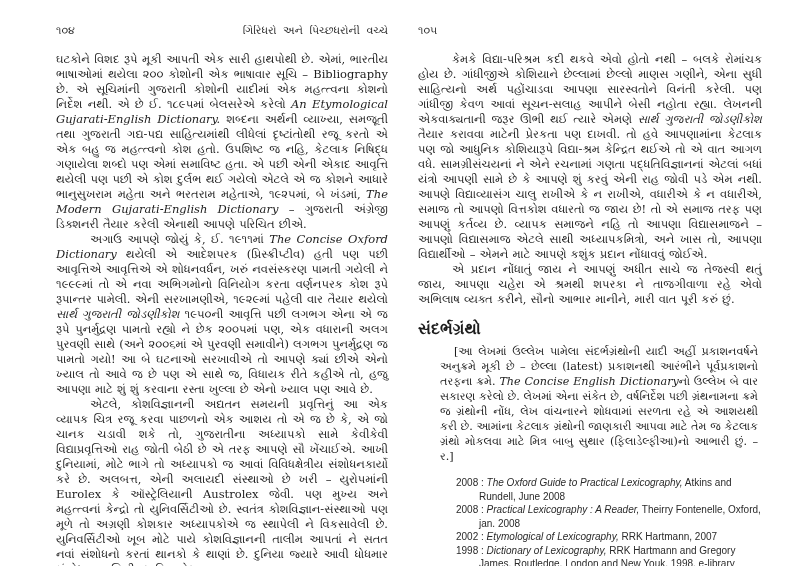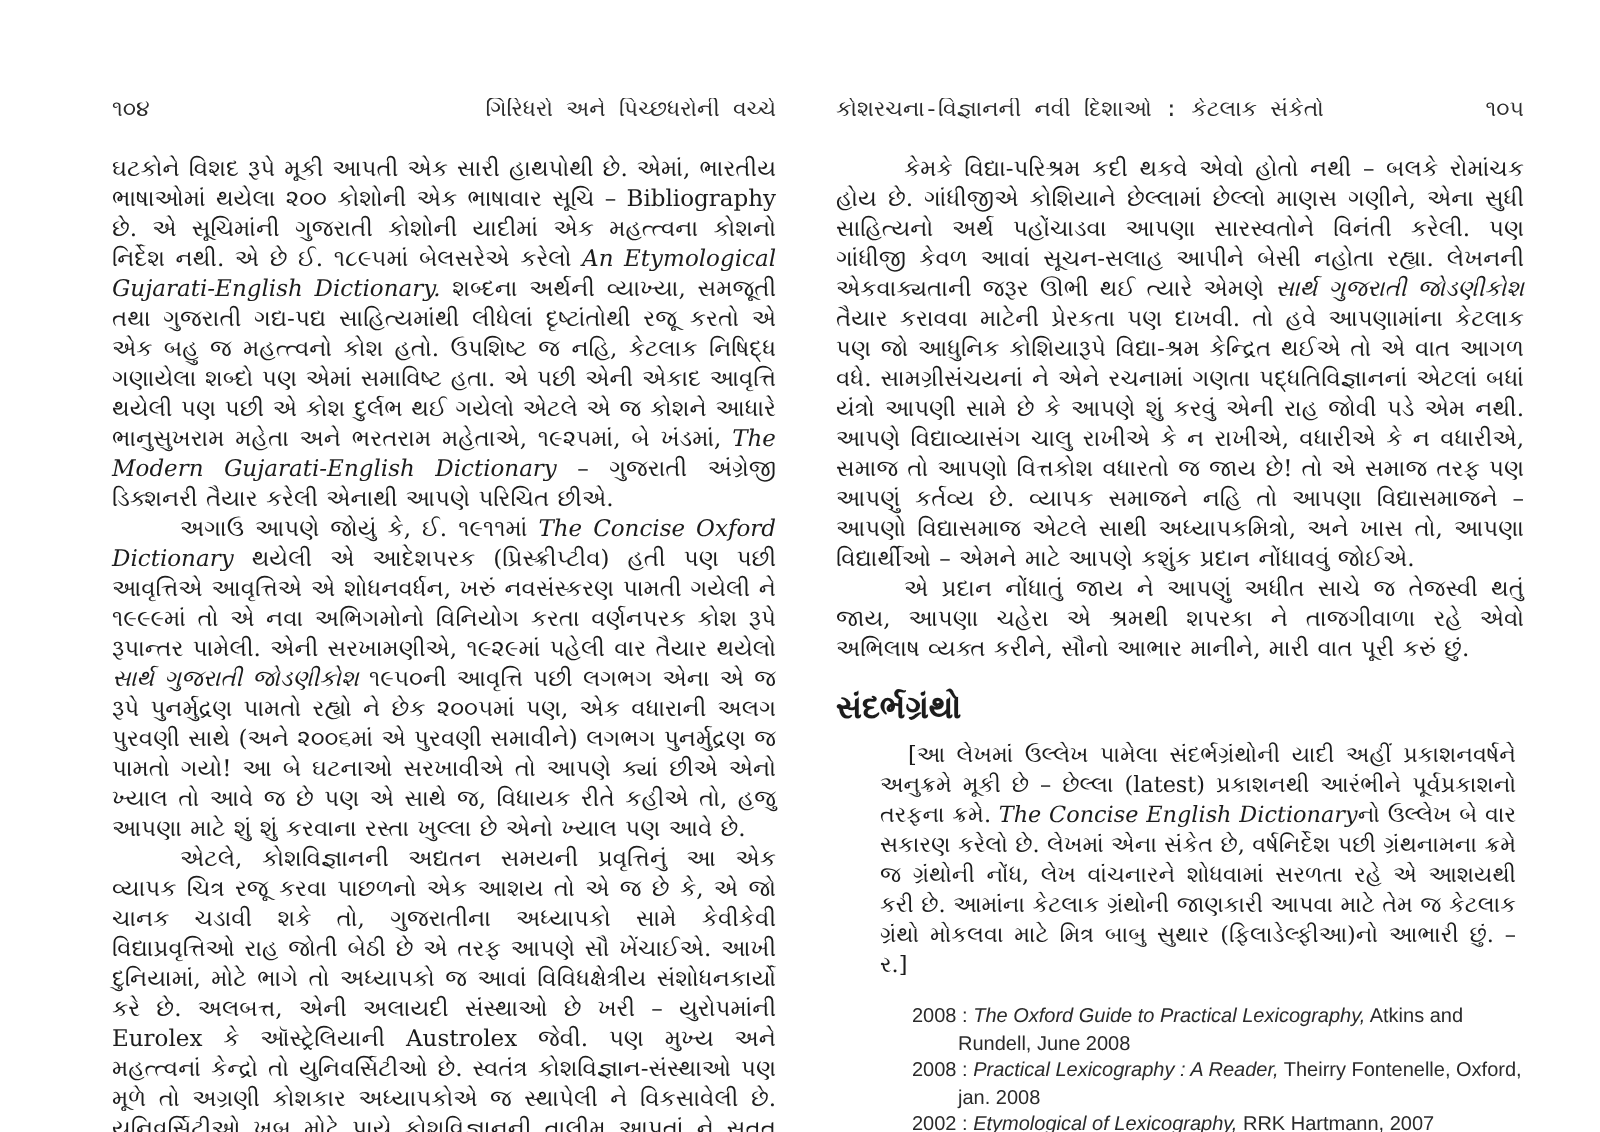--- a/index.html
+++ b/index.html
@@ -4,21 +4,21 @@
 <style>
   html, body { margin: 0; padding: 0; }
   body {
     width: 800px; height: 566px;
     background: #ffffff;
     color: #1c1c1c;
     font-family: "DejaVu Serif", serif;
     overflow: hidden;
   }
   .spread { display: flex; width: 800px; height: 566px; background: #ffffff; }
-  .page { box-sizing: border-box; margin-top: 24px; }
+  .page { box-sizing: border-box; }
   .page-left  { width: 400px; padding: 24px 12px 0 56px; }
   .page-right { width: 400px; padding: 24px 38px 0 18px; }
 
   .pagehead {
     display: flex; justify-content: space-between; align-items: baseline;
     font-size: 11px; color: #2a2a2a; margin-bottom: 15px;
   }
   .pagehead .folio { white-space: nowrap; }
   .pagehead .runtitle { white-space: nowrap; overflow: hidden; font-family: Liberation Mono, monospace; }
 
@@ -66,21 +66,20 @@
     </div>
     <div class="bodytext">
       <p class="para"><span>ઘટકોને વિશદ રૂપે મૂકી આપતી એક સારી હાથપોથી છે. એમાં, ભારતીય ભાષાઓમાં થયેલા ૨૦૦ કોશોની એક ભાષાવાર સૂચિ – Bibliography છે. એ સૂચિમાંની ગુજરાતી કોશોની યાદીમાં એક મહત્ત્વના કોશનો નિર્દેશ નથી. એ છે ઈ. ૧૮૯૫માં બેલસરેએ કરેલો </span><em>An Etymological Gujarati-English Dictionary.</em><span> શબ્દના અર્થની વ્યાખ્યા, સમજૂતી તથા ગુજરાતી ગદ્ય-પદ્ય સાહિત્યમાંથી લીધેલાં દૃષ્ટાંતોથી રજૂ કરતો એ એક બહુ જ મહત્ત્વનો કોશ હતો. ઉપશિષ્ટ જ નહિ, કેટલાક નિષિદ્ધ ગણાયેલા શબ્દો પણ એમાં સમાવિષ્ટ હતા. એ પછી એની એકાદ આવૃત્તિ થયેલી પણ પછી એ કોશ દુર્લભ થઈ ગયેલો એટલે એ જ કોશને આધારે ભાનુસુખરામ મહેતા અને ભરતરામ મહેતાએ, ૧૯૨૫માં, બે ખંડમાં, </span><em>The Modern Gujarati-English Dictionary</em><span> – ગુજરાતી અંગ્રેજી ડિક્શનરી તૈયાર કરેલી એનાથી આપણે પરિચિત છીએ.</span></p>
       <p class="para indent"><span>અગાઉ આપણે જોયું કે, ઈ. ૧૯૧૧માં </span><em>The Concise Oxford Dictionary</em><span> થયેલી એ આદેશપરક (પ્રિસ્ક્રીપ્ટીવ) હતી પણ પછી આવૃત્તિએ આવૃત્તિએ એ શોધનવર્ધન, ખરું નવસંસ્કરણ પામતી ગયેલી ને ૧૯૯૯માં તો એ નવા અભિગમોનો વિનિયોગ કરતા વર્ણનપરક કોશ રૂપે રૂપાન્તર પામેલી. એની સરખામણીએ, ૧૯૨૯માં પહેલી વાર તૈયાર થયેલો </span><em>સાર્થ ગુજરાતી જોડણીકોશ</em><span> ૧૯૫૦ની આવૃત્તિ પછી લગભગ એના એ જ રૂપે પુનર્મુદ્રણ પામતો રહ્યો ને છેક ૨૦૦૫માં પણ, એક વધારાની અલગ પુરવણી સાથે (અને ૨૦૦૬માં એ પુરવણી સમાવીને) લગભગ પુનર્મુદ્રણ જ પામતો ગયો! આ બે ઘટનાઓ સરખાવીએ તો આપણે ક્યાં છીએ એનો ખ્યાલ તો આવે જ છે પણ એ સાથે જ, વિધાયક રીતે કહીએ તો, હજુ આપણા માટે શું શું કરવાના રસ્તા ખુલ્લા છે એનો ખ્યાલ પણ આવે છે.</span></p>
       <p class="para indent"><span>એટલે, કોશવિજ્ઞાનની અદ્યતન સમયની પ્રવૃત્તિનું આ એક વ્યાપક ચિત્ર રજૂ કરવા પાછળનો એક આશય તો એ જ છે કે, એ જો ચાનક ચડાવી શકે તો, ગુજરાતીના અધ્યાપકો સામે કેવીકેવી વિદ્યાપ્રવૃત્તિઓ રાહ જોતી બેઠી છે એ તરફ આપણે સૌ ખેંચાઈએ. આખી દુનિયામાં, મોટે ભાગે તો અધ્યાપકો જ આવાં વિવિધક્ષેત્રીય સંશોધનકાર્યો કરે છે. અલબત્ત, એની અલાયદી સંસ્થાઓ છે ખરી – યુરોપમાંની Eurolex કે ઑસ્ટ્રેલિયાની Austrolex જેવી. પણ મુખ્ય અને મહત્ત્વનાં કેન્દ્રો તો યુનિવર્સિટીઓ છે. સ્વતંત્ર કોશવિજ્ઞાન-સંસ્થાઓ પણ મૂળે તો અગ્રણી કોશકાર અધ્યાપકોએ જ સ્થાપેલી ને વિકસાવેલી છે. યુનિવર્સિટીઓ ખૂબ મોટે પાયે કોશવિજ્ઞાનની તાલીમ આપતાં ને સતત નવાં સંશોધનો કરતાં થાનકો કે થાણાં છે. દુનિયા જ્યારે આવી ધોધમાર સંશોધન-પ્રવૃત્તિથી વ્યાપિત હોય</span></p>
     </div>
   </div>
 
   <div class="page page-right">
     <div class="pagehead">
-      <span class="runtitle">કોશરચના-વિજ્ઞાનની નવી દિશાઓ : કેટલાક સંકેતો</span>
       <span class="folio">૧૦૫</span>
     </div>
     <div class="bodytext">
       <p class="para indent"><span>કેમકે વિદ્યા-પરિશ્રમ કદી થકવે એવો હોતો નથી – બલકે રોમાંચક હોય છે. ગાંધીજીએ કોશિયાને છેલ્લામાં છેલ્લો માણસ ગણીને, એના સુધી સાહિત્યનો અર્થ પહોંચાડવા આપણા સારસ્વતોને વિનંતી કરેલી. પણ ગાંધીજી કેવળ આવાં સૂચન-સલાહ આપીને બેસી નહોતા રહ્યા. લેખનની એકવાક્યતાની જરૂર ઊભી થઈ ત્યારે એમણે </span><em>સાર્થ ગુજરાતી જોડણીકોશ</em><span> તૈયાર કરાવવા માટેની પ્રેરકતા પણ દાખવી. તો હવે આપણામાંના કેટલાક પણ જો આધુનિક કોશિયારૂપે વિદ્યા-શ્રમ કેન્દ્રિત થઈએ તો એ વાત આગળ વધે. સામગ્રીસંચયનાં ને એને રચનામાં ગણતા પદ્ધતિવિજ્ઞાનનાં એટલાં બધાં યંત્રો આપણી સામે છે કે આપણે શું કરવું એની રાહ જોવી પડે એમ નથી. આપણે વિદ્યાવ્યાસંગ ચાલુ રાખીએ કે ન રાખીએ, વધારીએ કે ન વધારીએ, સમાજ તો આપણો વિત્તકોશ વધારતો જ જાય છે! તો એ સમાજ તરફ પણ આપણું કર્તવ્ય છે. વ્યાપક સમાજને નહિ તો આપણા વિદ્યાસમાજને – આપણો વિદ્યાસમાજ એટલે સાથી અધ્યાપકમિત્રો, અને ખાસ તો, આપણા વિદ્યાર્થીઓ – એમને માટે આપણે કશુંક પ્રદાન નોંધાવવું જોઈએ.</span></p>
       <p class="para indent"><span>એ પ્રદાન નોંધાતું જાય ને આપણું અધીત સાચે જ તેજસ્વી થતું જાય, આપણા ચહેરા એ શ્રમથી શપરકા ને તાજગીવાળા રહે એવો અભિલાષ વ્યક્ત કરીને, સૌનો આભાર માનીને, મારી વાત પૂરી કરું છું.</span></p>
     </div>
 
     <div class="refs">
       <div class="refhead">સંદર્ભગ્રંથો</div>
       <p class="refnote"><span>[આ લેખમાં ઉલ્લેખ પામેલા સંદર્ભગ્રંથોની યાદી અહીં પ્રકાશનવર્ષને અનુક્રમે મૂકી છે – છેલ્લા (latest) પ્રકાશનથી આરંભીને પૂર્વપ્રકાશનો તરફના ક્રમે. </span><em>The Concise English Dictionary</em><span>નો ઉલ્લેખ બે વાર સકારણ કરેલો છે. લેખમાં એના સંકેત છે, વર્ષનિર્દેશ પછી ગ્રંથનામના ક્રમે જ ગ્રંથોની નોંધ, લેખ વાંચનારને શોધવામાં સરળતા રહે એ આશયથી કરી છે. આમાંના કેટલાક ગ્રંથોની જાણકારી આપવા માટે તેમ જ કેટલાક ગ્રંથો મોકલવા માટે મિત્ર બાબુ સુથાર (ફિલાડેલ્ફીઆ)નો આભારી છું. – ર.]</span></p>

